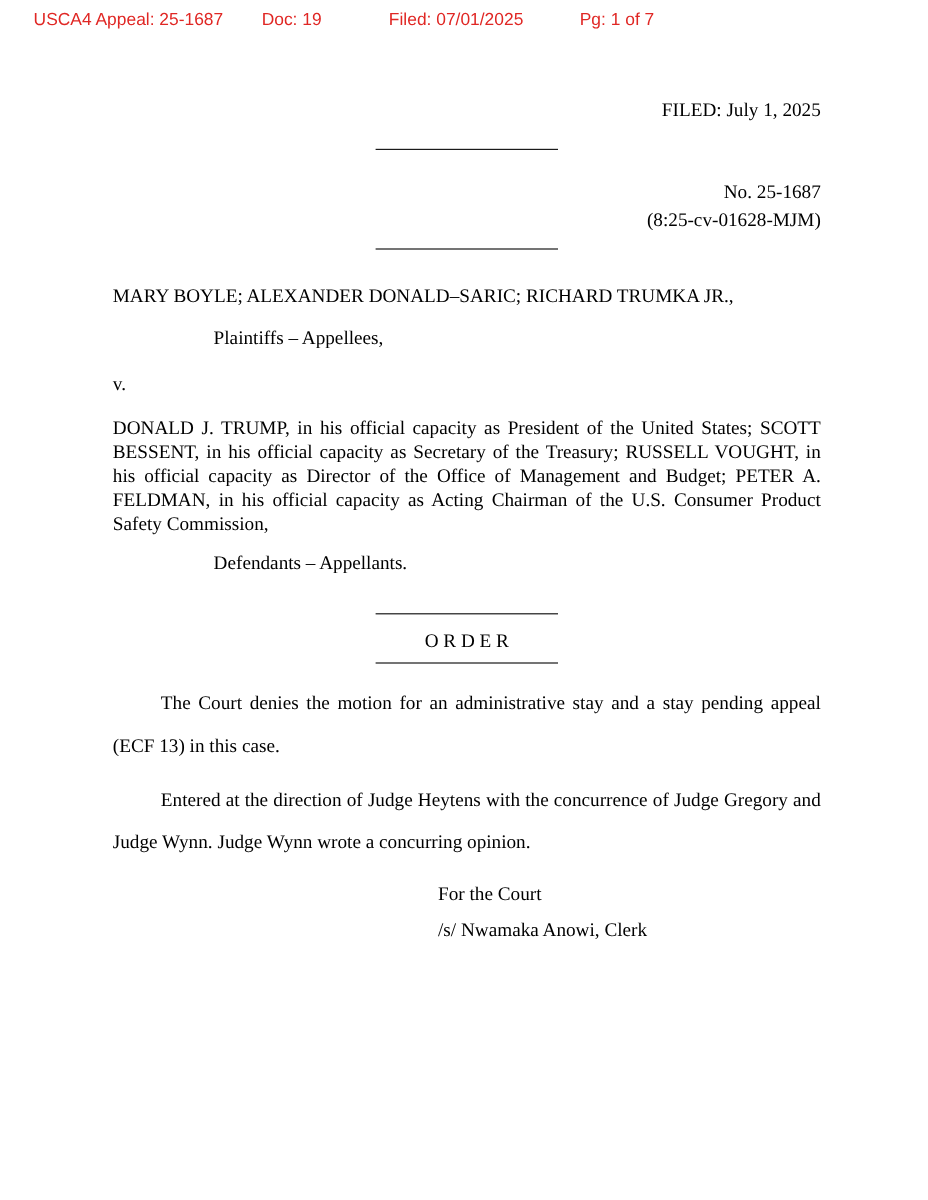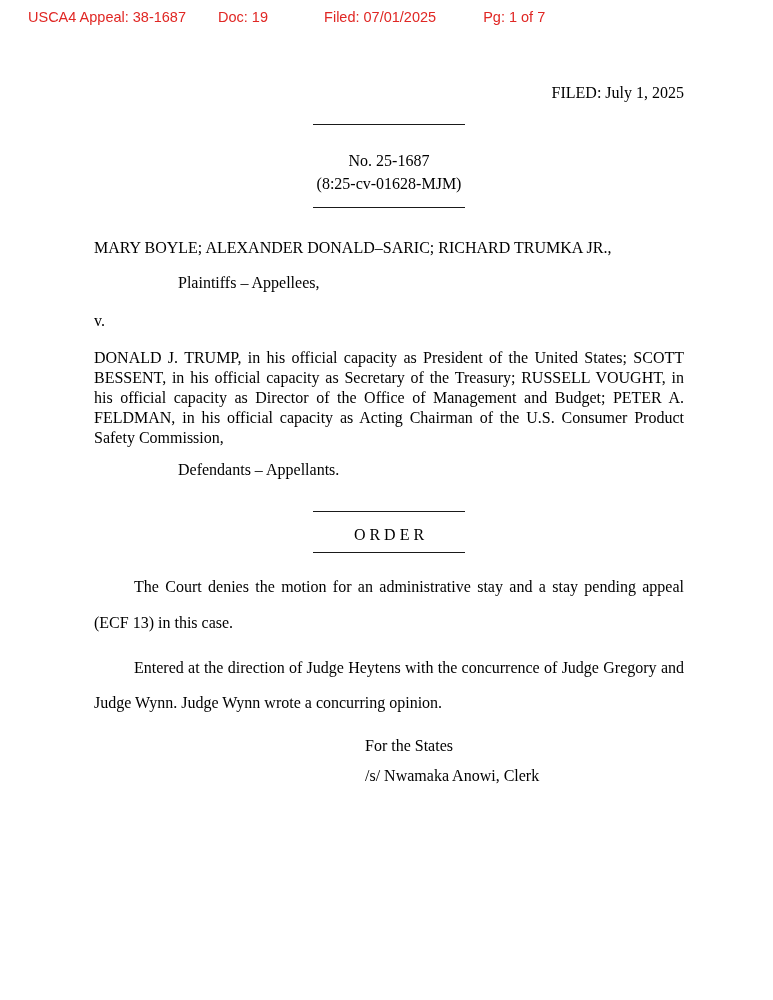--- a/index.html
+++ b/index.html
@@ -26,21 +26,21 @@
     padding:84px 89px 0 94px; 
   }
   p{margin:0;}
   .filed{text-align:right;}
   .court-title{text-align:center;margin-top:42px;line-height:1.45;}
   .rule{
     width:152px;height:0;
     border-bottom:1.2px solid #1a1a1a;
     margin:22px auto 0 auto;
   }
-  .case-numbers{text-align:center;margin-top:24px;line-height:1.45;}
+  .case-numbers{text-align:right;margin-top:24px;line-height:1.45;}
   .rule-after-case{margin-top:12px;}
   .party-names{margin-top:30px;line-height:1.25;}
   .party-names.justified{text-align:justify;}
   .party-role{margin-top:16px;margin-left:84px;}
   .versus{margin-top:20px;}
   .defendants-block{margin-top:18px;}
   .defendants-role{margin-top:13px;}
   .rule-order-top{margin-top:32px;}
   .order-title{text-align:center;margin-top:14px;}
   .rule-order-bottom{margin-top:8px;}
@@ -53,21 +53,21 @@
   .body-para.second{margin-top:10px;}
   .for-court{margin-top:8px;margin-left:271px;line-height:2.2;}
   .signature{margin-top:4px;margin-left:271px;}
 </style>
 </head>
 <body>
 
 <div class="page">
 
   <div class="stamp">
-    <span class="s1">USCA4 Appeal: 38-1687</span>
+    <span class="s1">USCA4 Appeal: 25-1687</span>
     <span class="s2">Doc: 19</span>
     <span class="s3">Filed: 07/01/2025</span>
     <span class="s4">Pg: 1 of 7</span>
   </div>
 
   <div class="content">
 
     <div class="filed">FILED: July 1, 2025</div>
 
 
@@ -93,19 +93,19 @@
     <div class="rule rule-order-top"></div>
 
     <div class="order-title">O R D E R</div>
 
     <div class="rule rule-order-bottom"></div>
 
     <p class="body-para">The Court denies the motion for an administrative stay and a stay pending appeal (ECF 13) in this case.</p>
 
     <p class="body-para second">Entered at the direction of Judge Heytens with the concurrence of Judge Gregory and Judge Wynn. Judge Wynn wrote a concurring opinion.</p>
 
-    <p class="for-court">For the States</p>
+    <p class="for-court">For the Court</p>
 
     <p class="signature">/s/ Nwamaka Anowi, Clerk</p>
 
   </div>
 
 </div>
 
 </body></html>

